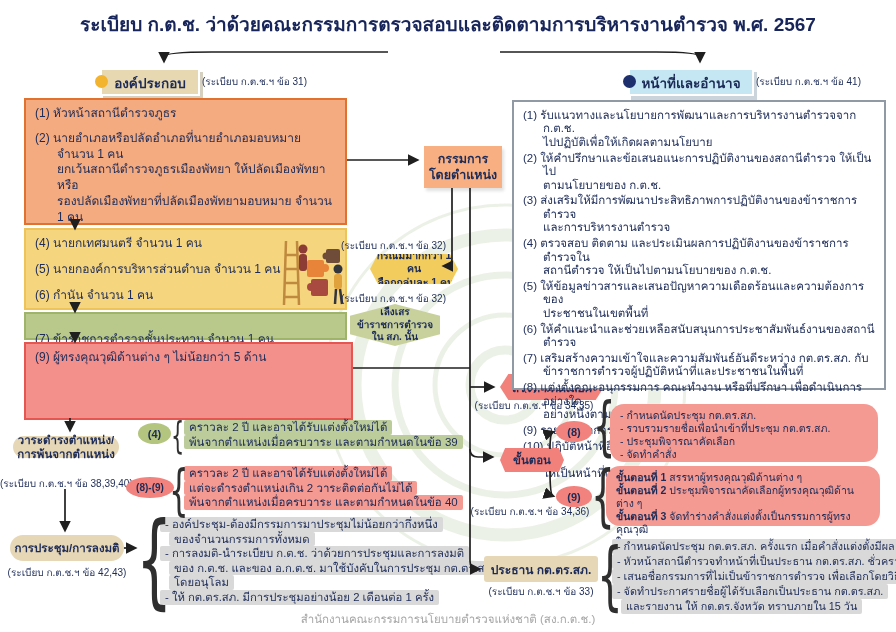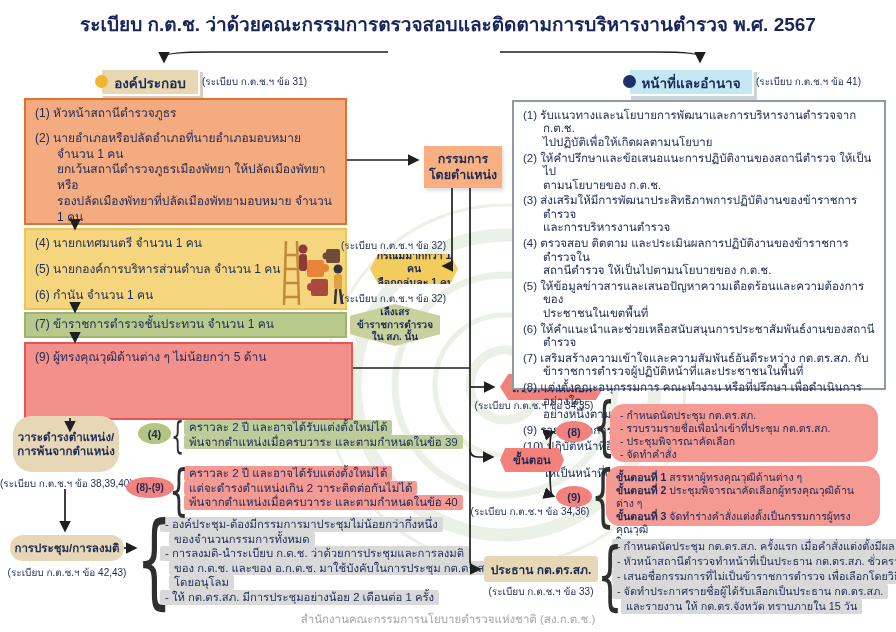--- a/index.html
+++ b/index.html
@@ -21,21 +21,21 @@
   .hdr-comp{left:100px;top:68px;width:96px;background:#e7d8b2;box-shadow:3px 4px 0 rgba(180,170,140,.55)}
   .hdr-duty{left:628px;top:68px;width:122px;background:#c4e7f3;box-shadow:3px 4px 0 rgba(140,160,175,.45)}
   .ref{font-size:10px;color:#1c2b57;z-index:2;white-space:nowrap}
   
   .gbox{left:24px;width:323px;padding:6px 9px;box-sizing:border-box;z-index:2}
   .gbox .item{white-space:pre-line;font-size:12px;line-height:15.8px;padding-left:22px;text-indent:-22px}
   .box-orange{top:98px;height:127px;background:#f5ab80;border:2px solid #e0712e}
   .box-orange .item{margin-bottom:9px}
   .box-yellow{top:228px;height:82px;background:#f6d57f;border:2px solid #edc35a}
   .box-yellow .item{margin-bottom:10px}
-  .box-green7{top:312px;height:26px;background:#b9c98c;border:2px solid #9fb469;padding-top:3px}
+  .box-green7{top:312px;height:26px;background:#b9c98c;border:2px solid #9fb469;padding-top:18px}
   .box-red{top:342px;height:78px;width:329px;background:#f4908c;border:2px solid #e4564f}
   .box-red .item{margin-bottom:7px}
   
   .bypos{left:424px;top:146px;width:78px;height:42px;background:#f8b083;display:flex;align-items:center;
          justify-content:center;text-align:center;font-weight:bold;font-size:12.5px;line-height:1.3;
          white-space:pre-line;z-index:2;box-shadow:2px 3px 3px rgba(0,0,0,.12)}
   .note1{left:370px;top:254px;width:88px;height:30px;background:#f2cd5e;
          clip-path:polygon(0 50%,9% 0,91% 0,100% 50%,91% 100%,9% 100%);
          display:flex;align-items:center;justify-content:center;text-align:center;
          font-weight:bold;font-size:10.5px;line-height:1.25;white-space:pre-line;z-index:2}
@@ -58,21 +58,21 @@
   .bg-green{background:#b3c57f}.bg-pink{background:#f2827d}
   
   .hl-col{z-index:2}
   .hl-line{line-height:14.6px}
   .hl{display:inline-block;padding:0 5px;border-radius:2px;white-space:nowrap}
   .gray{background:#d9d9d9}.greenhl{background:#bccd9b}.redhl{background:#f59a93}
   .ind{margin-left:9px}
   
   .pill{background:#e6d7b6;display:flex;align-items:center;justify-content:center;text-align:center;
         font-weight:bold;z-index:2;white-space:pre-line}
-  .pill-tenure{left:13px;top:416px;width:106px;height:56px;border-radius:19px;font-size:11.5px;line-height:1.25}
+  .pill-tenure{left:13px;top:436px;width:106px;height:22px;border-radius:19px;font-size:11.5px;line-height:1.25}
   .pill-meeting{left:10px;top:535px;width:114px;height:26px;border-radius:13px;font-size:11.5px}
   .chair-box{left:484px;top:556px;width:114px;height:26px;border-radius:3px;font-size:12px}
   
   .pinkbox{background:#f49a93;border-radius:14px;padding:5px 10px;box-sizing:border-box;z-index:2;
            font-size:10.5px;line-height:13px}
   .step-prefix{font-weight:bold;margin-right:3px}
   .steprow .t{white-space:pre-line}
   .brace{position:absolute;z-index:3;color:#2f2f2f;line-height:1;transform:scaleX(.55);
          transform-origin:left top;font-family:"DejaVu Sans",sans-serif}
   .brace::before{content:"{"}

